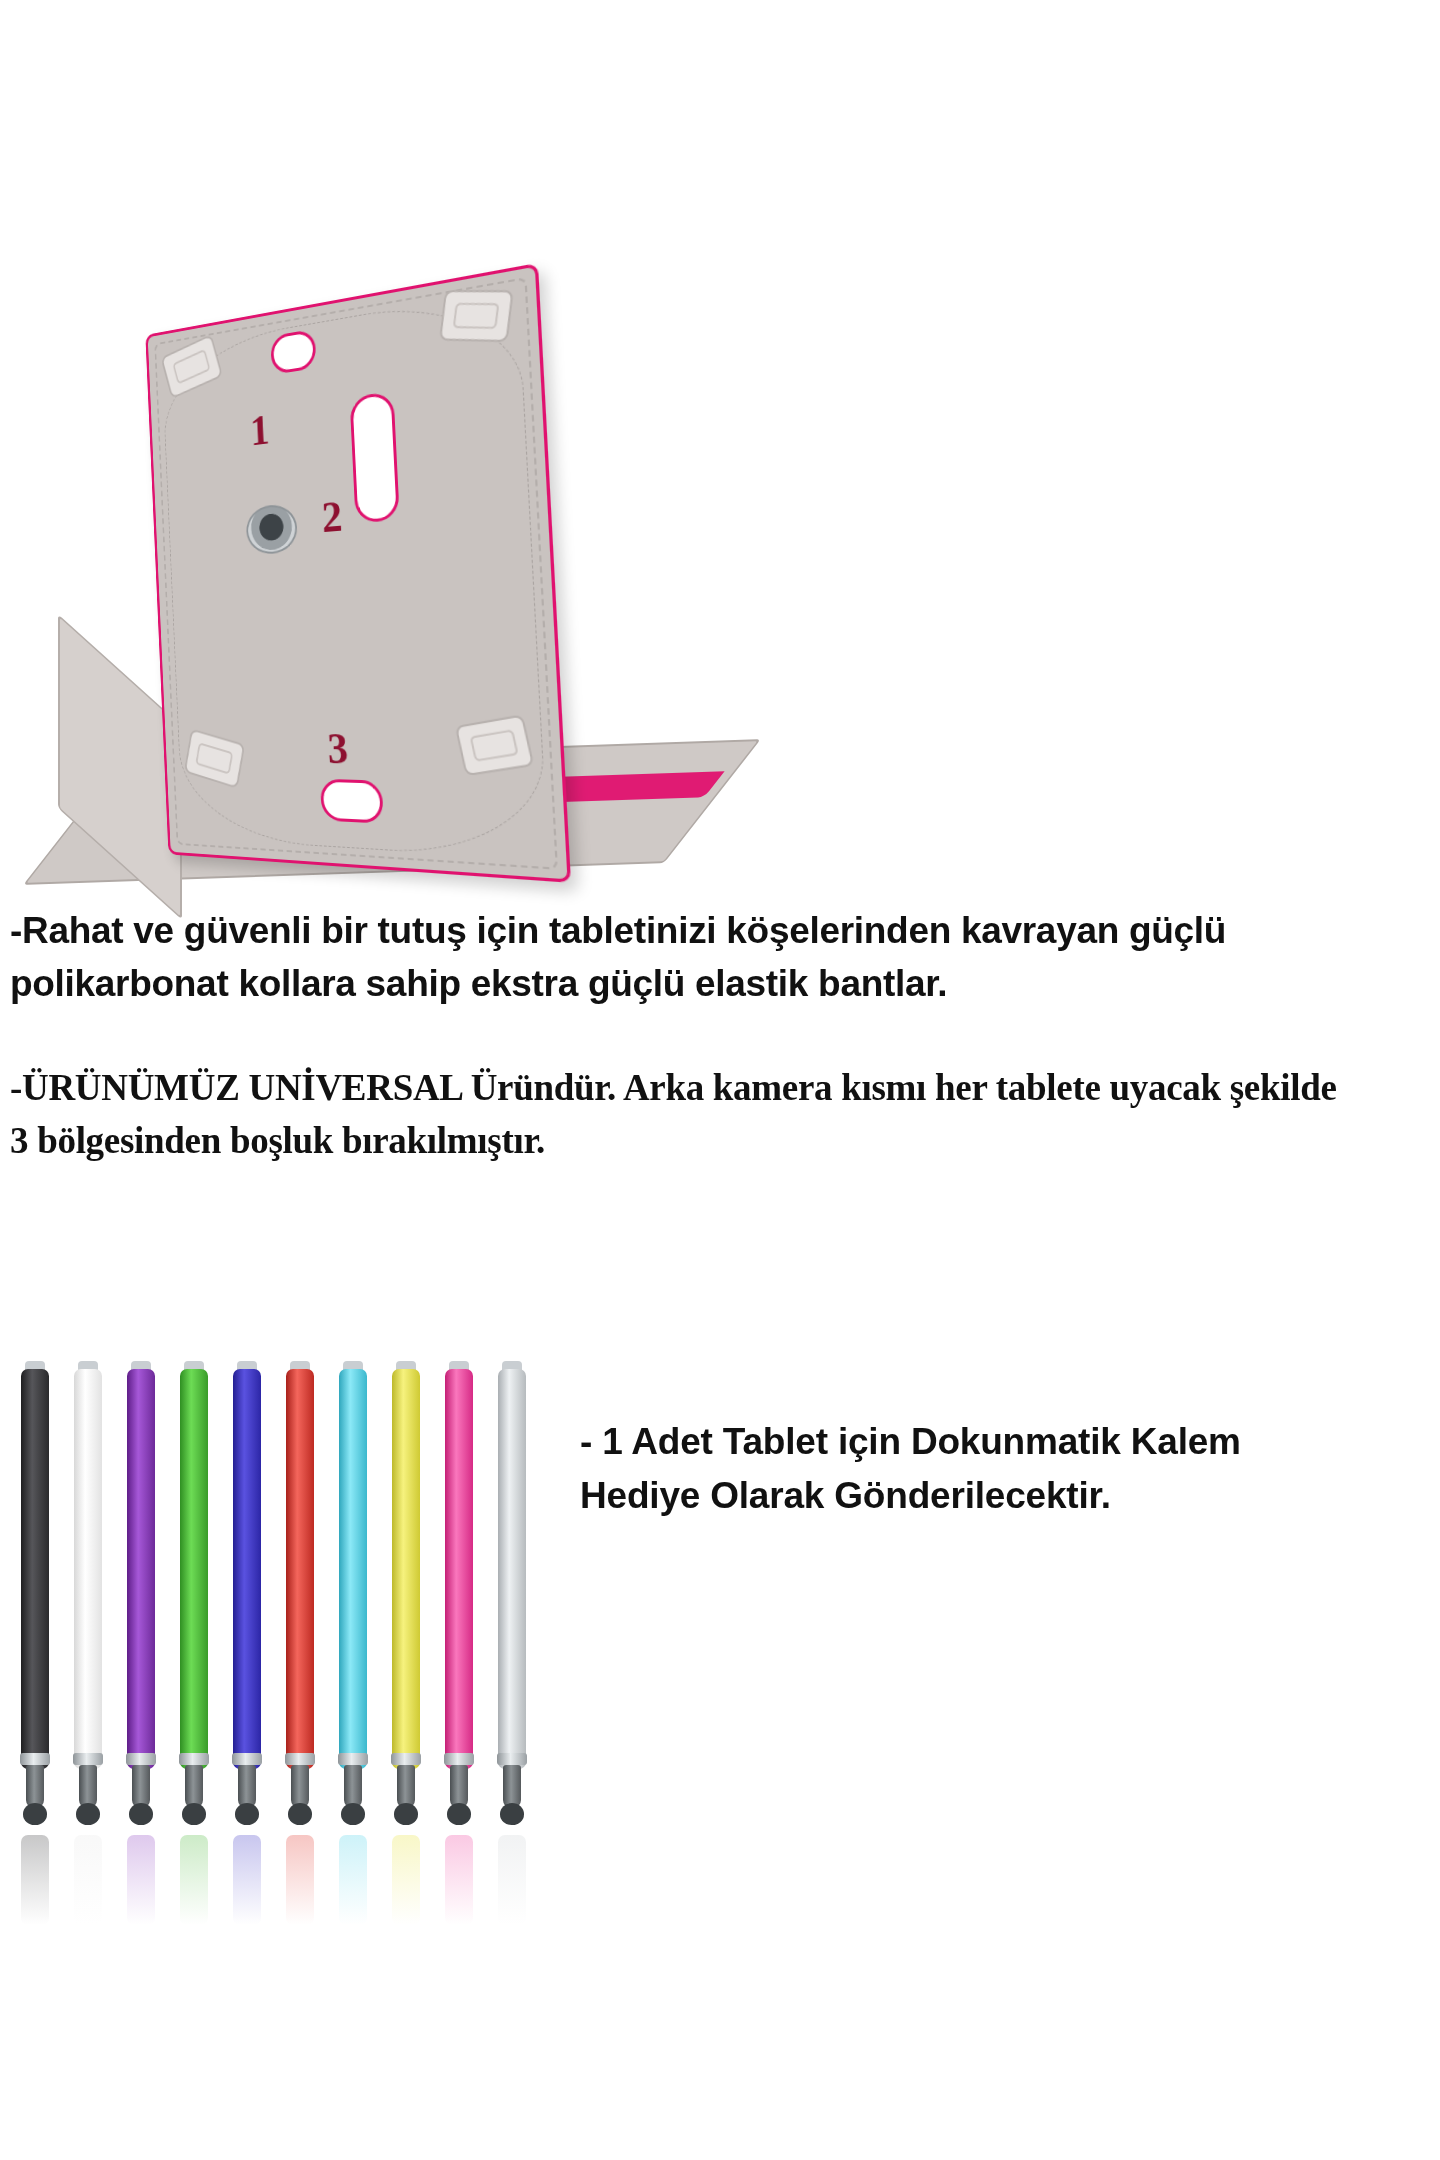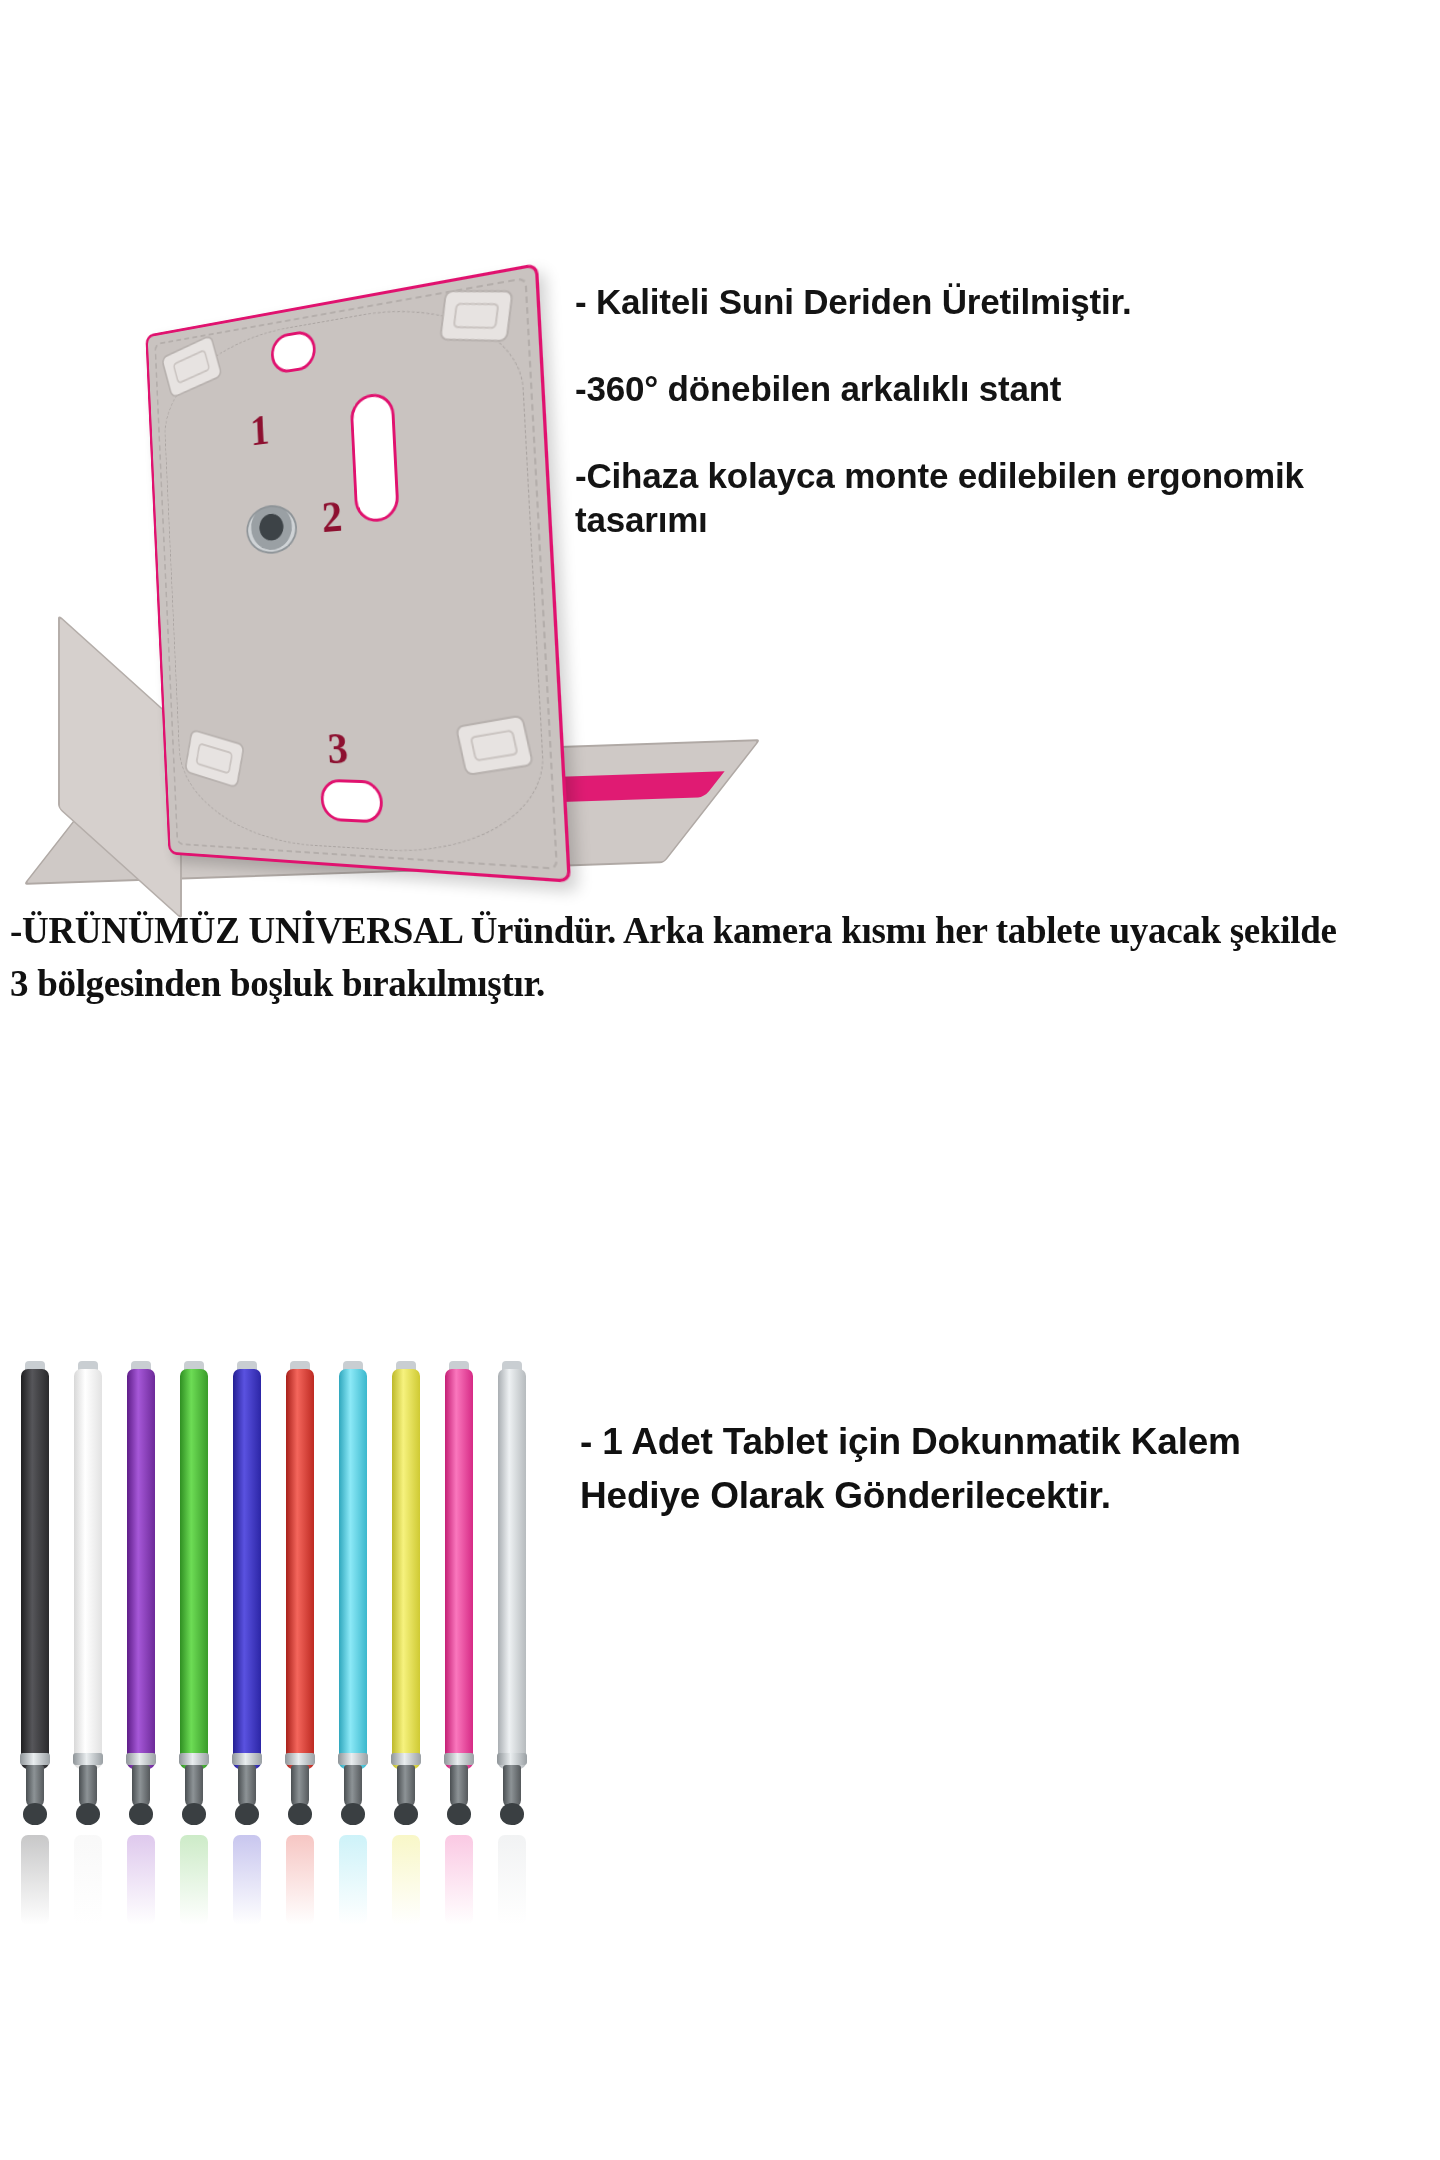--- a/index.html
+++ b/index.html
@@ -323,28 +323,24 @@
         <div class="cam-hole hole-3"></div>
 
         <div class="cam-ring"></div>
 
         <div class="num-label n1">1</div>
         <div class="num-label n2">2</div>
         <div class="num-label n3">3</div>
       </div>
     </div>
 
-    <div class="bullets-top">
-      <p class="b-line">- Kaliteli Suni Deriden Üretilmiştir.</p>
-      <p class="b-line">-360° dönebilen arkalıklı stant</p>
-      <p class="b-line last">-Cihaza kolayca monte edilebilen ergonomik tasarımı</p>
-    </div>
   </div>
 
   <div class="mid-block">
+    <p class="p-text">-Rahat ve güvenli bir tutuş için tabletinizi köşelerinden kavrayan güçlü polikarbonat kollara sahip ekstra güçlü elastik bantlar.</p>
     <p class="p-text last">-ÜRÜNÜMÜZ UNİVERSAL Üründür. Arka kamera kısmı her tablete uyacak şekilde 3 bölgesinden boşluk bırakılmıştır.</p>
   </div>
 
   <div class="bottom-section">
 
     <div class="pens">
       <div class="pen" style="left:0px;">
         <div class="cap-top"></div>
         <div class="clip"></div>
         <div class="body" style="background:linear-gradient(to right,#1e1e20,#56565a 40%,#2a2a2c);"></div>

